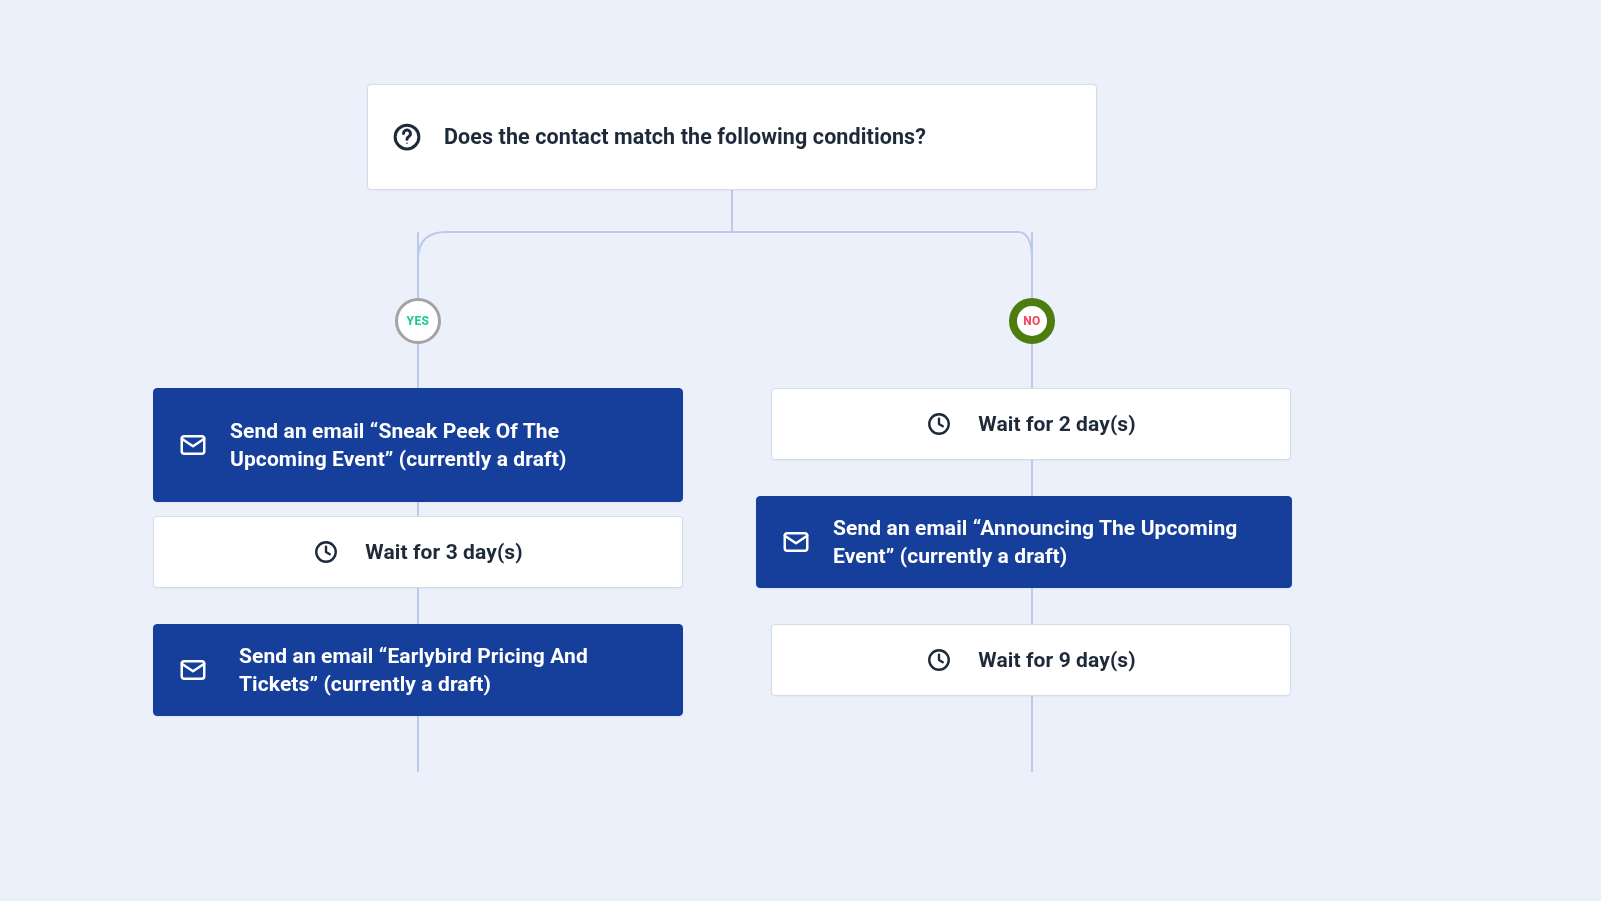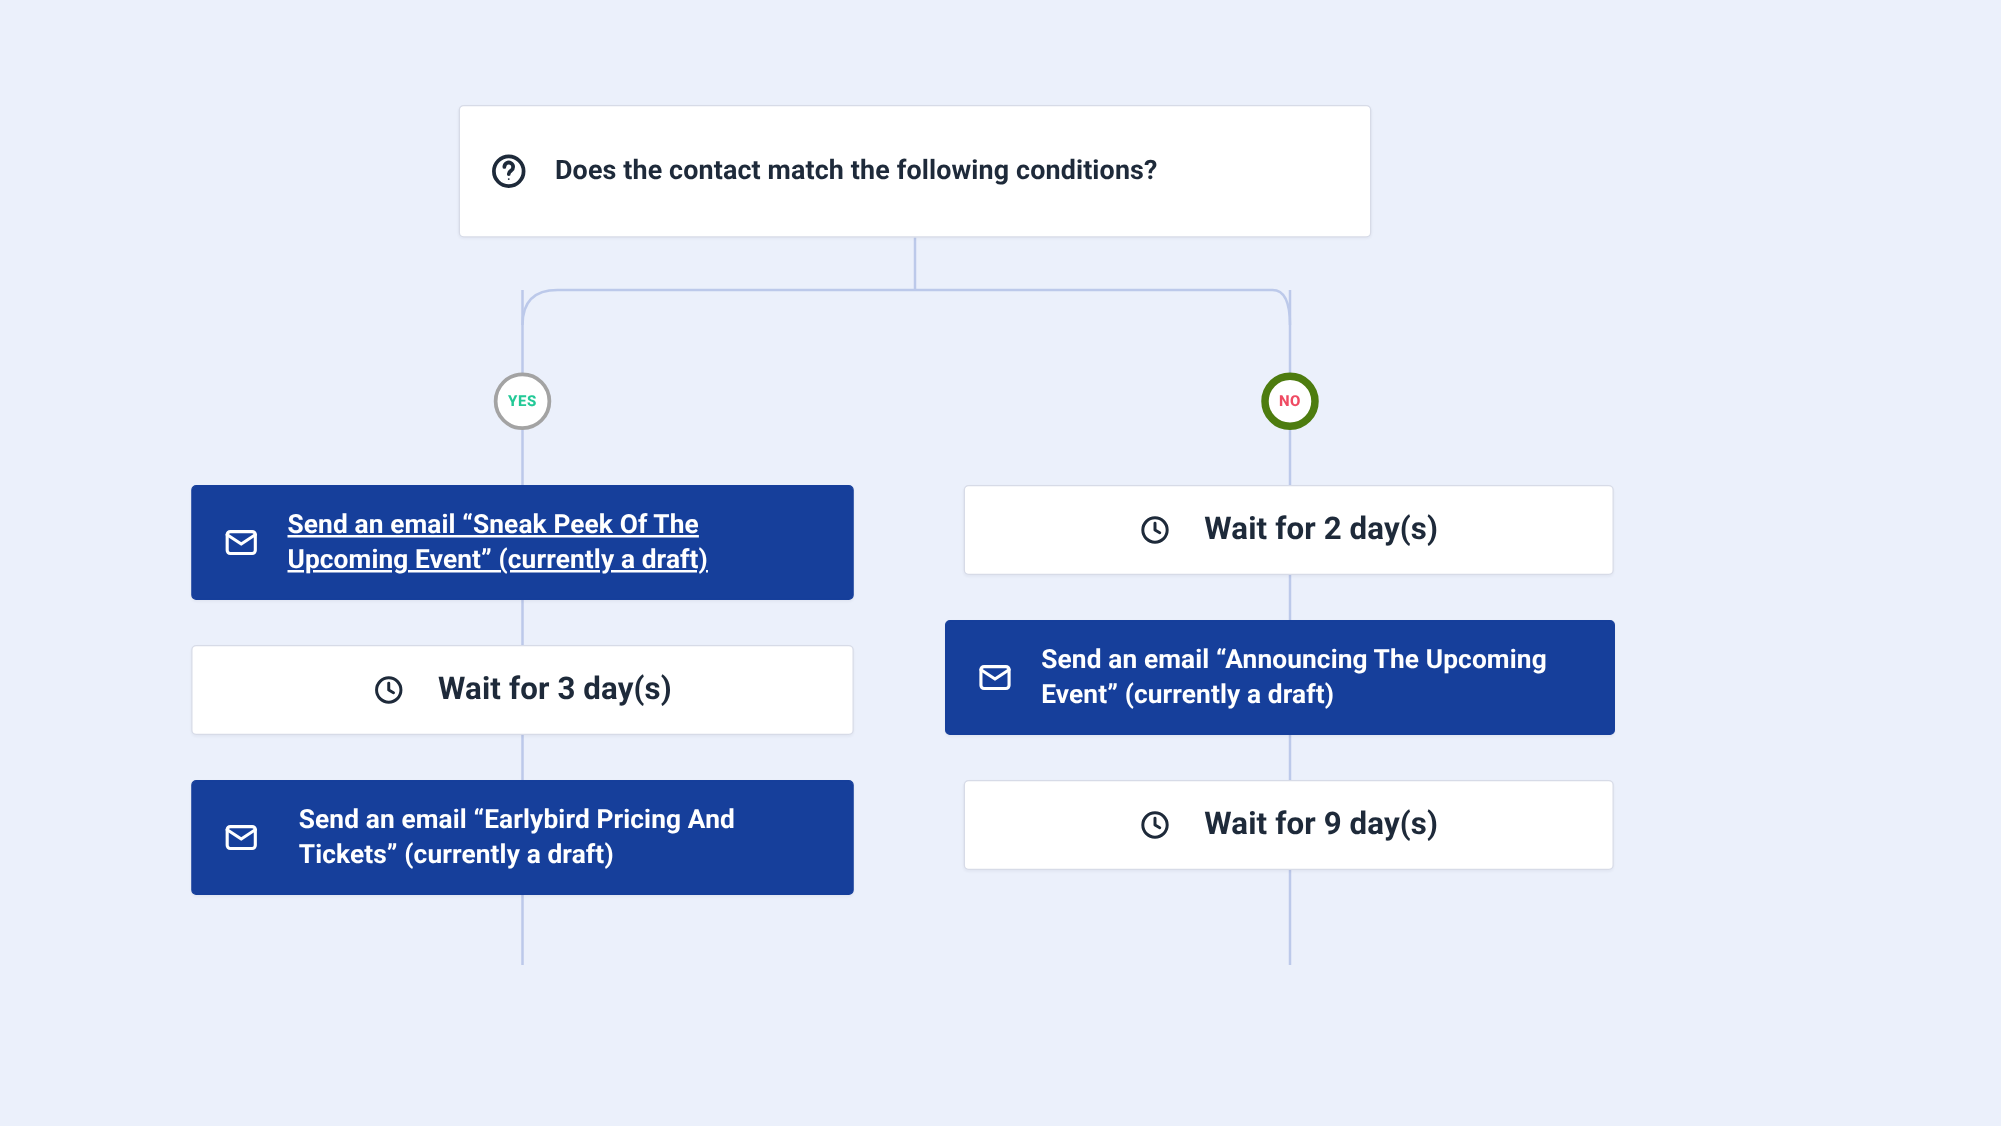--- a/index.html
+++ b/index.html
@@ -53,21 +53,21 @@
   }
   .node .text {
     font-weight: 700;
     font-size: 21px;
     line-height: 1.35;
     letter-spacing: 0.1px;
   }
   .node.condition .text { font-size: 21.5px; }
   .node.action { height: 92px; }
   .node.wait  { height: 72px; justify-content: center; }
-  .node.wait .text { font-size: 25px; text-align: center; }
+  .node.wait .text { font-size: 21px; text-align: center; }
   .node.wait .icon-wrap { margin-right: 4px; }
   .branch-badge {
     position: absolute;
     width: 46px;
     height: 46px;
     border-radius: 50%;
     background: #ffffff;
     display: flex;
     align-items: center;
     justify-content: center;
@@ -75,24 +75,24 @@
     font-size: 12px;
     letter-spacing: 0.5px;
   }
   .branch-badge.yes {
     left: 395px; top: 298px;
     border: 3px solid #a3a3a3;
     color: #23c997;
   }
   .branch-badge.no {
     left: 1009px; top: 298px;
-    border: 6px solid #4d7c0f;
+    border: 8px solid #4d7c0f;
     color: #ef4b63;
   }
-  .yes-col .action1 { left: 153px; top: 388px; width: 530px; height: 92px; text-decoration: underline; }
+  .yes-col .action1 { left: 153px; top: 388px; width: 530px; height: 114px; }
   .yes-col .wait1   { left: 153px; top: 516px; width: 530px; height: 72px; }
   .yes-col .action2 { left: 153px; top: 624px; width: 530px; height: 92px; gap: 31px; }
   .no-col  .wait1   { left: 771px; top: 388px; width: 520px; height: 72px; }
   .no-col  .action1 { left: 756px; top: 496px; width: 536px; height: 92px; }
   .no-col  .wait2   { left: 771px; top: 624px; width: 520px; height: 72px; }
   .center-wait { justify-content: center; }
 </style>
 </head>
 <body>
 <div class="canvas">

